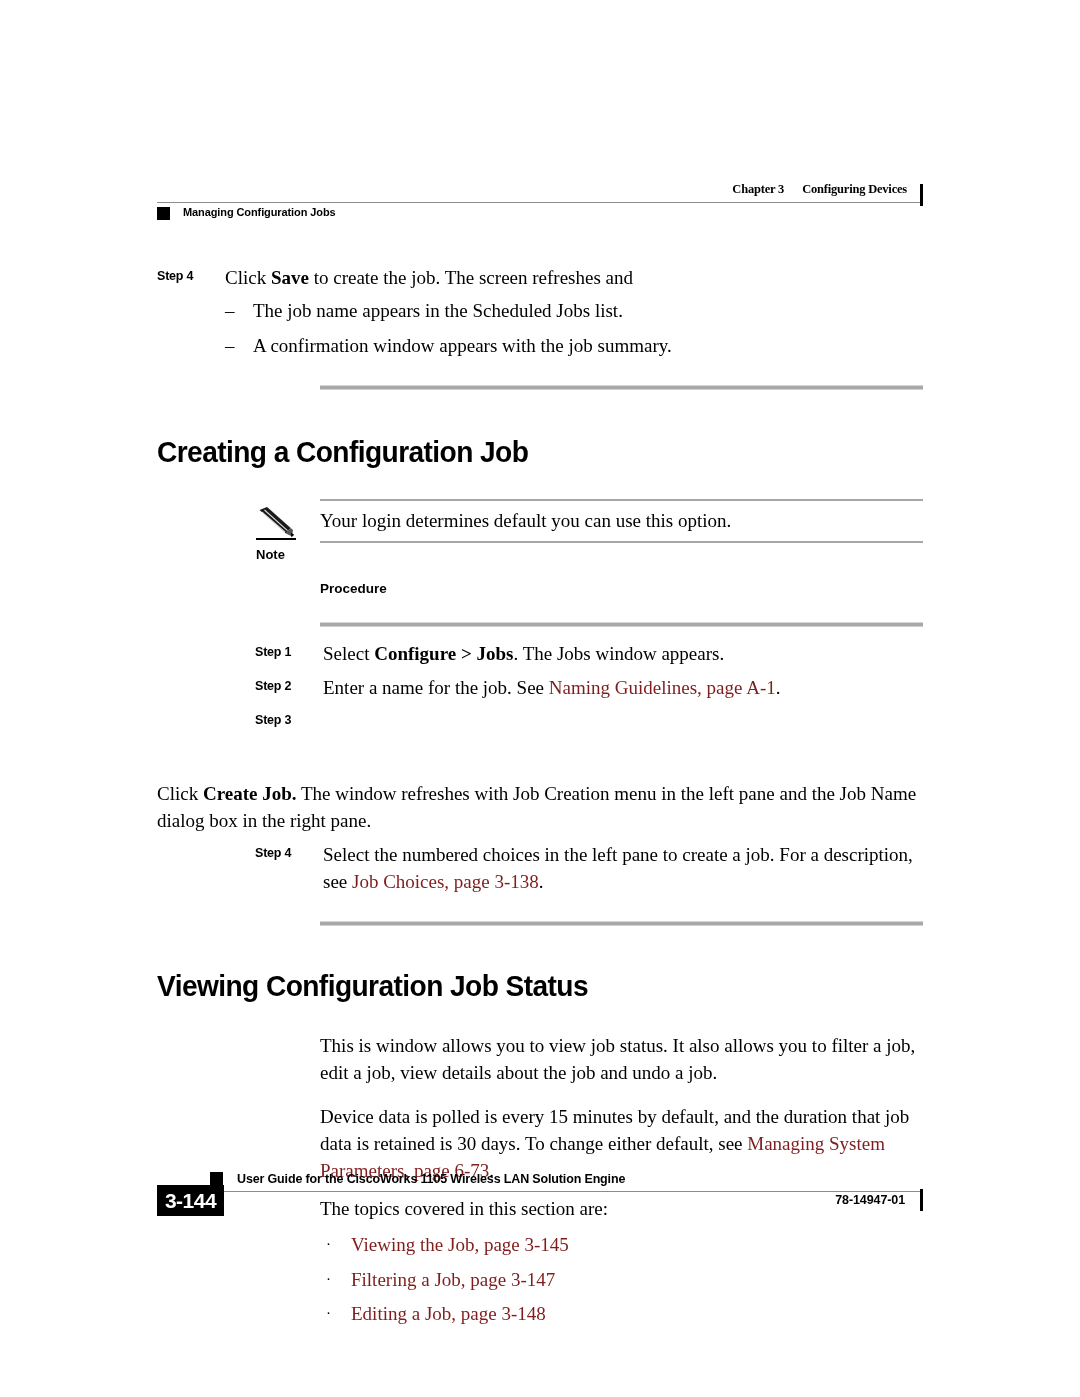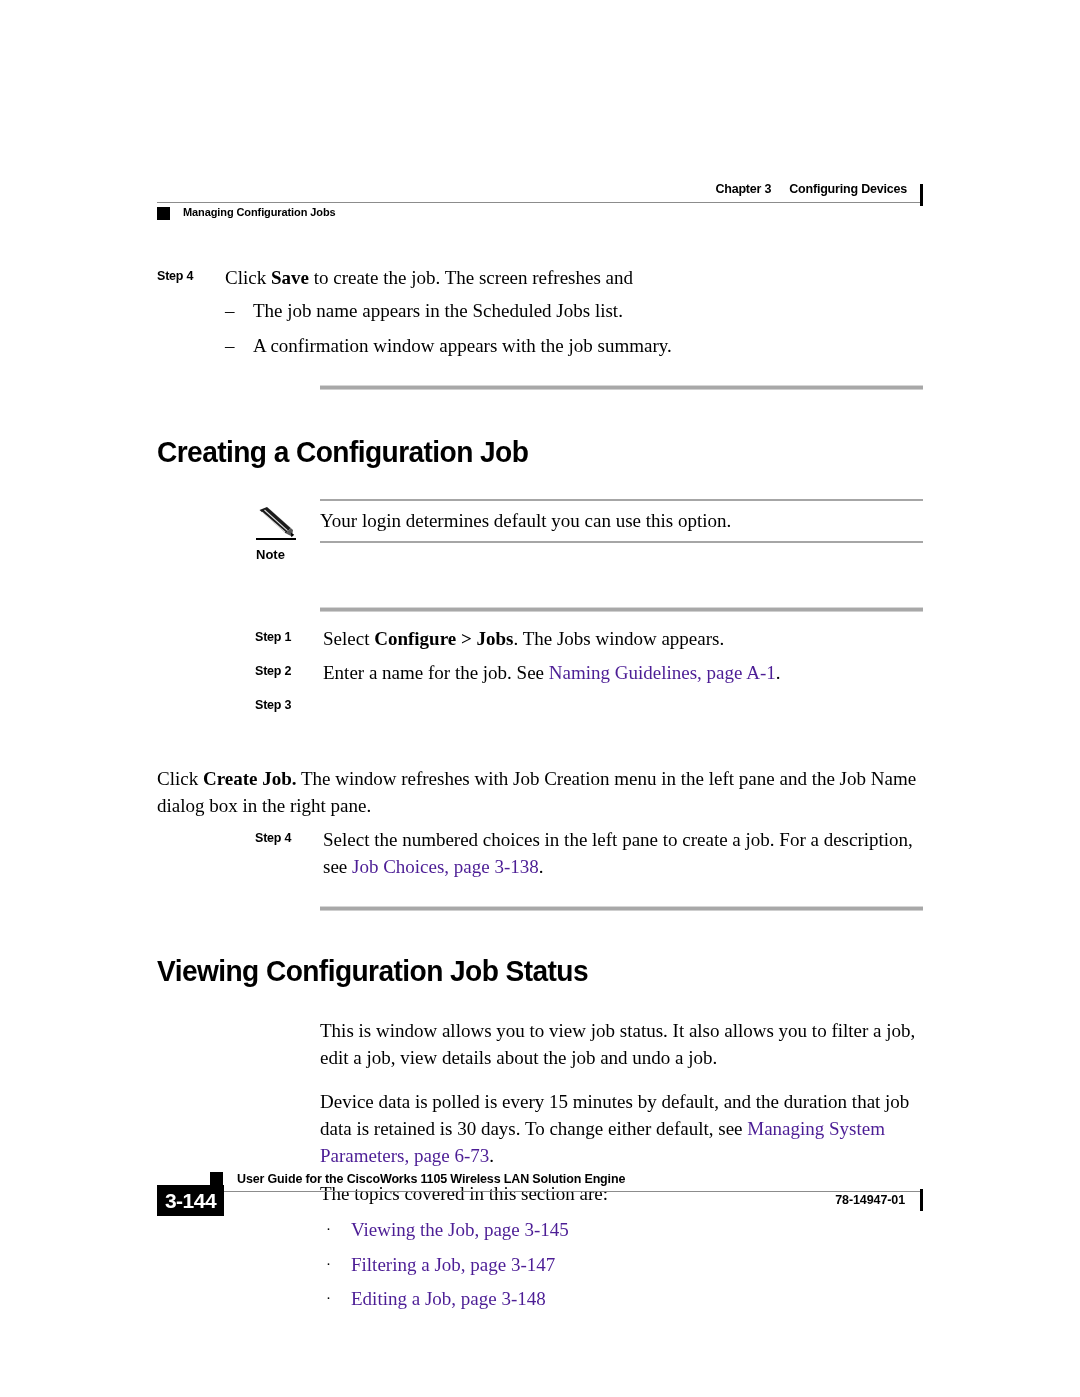--- a/index.html
+++ b/index.html
@@ -28,21 +28,21 @@
     position: absolute;
     left: 157px;
     top: 182px;
     width: 766px;
     height: 46px;
   }
   .header-top {
     position: absolute;
     right: 16px;
     top: 0;
-    font-family: Liberation Sans, sans-serif;
+    font-family: Liberation Serif, serif;
     font-weight: bold;
     font-size: 12.5px;
     letter-spacing: -0.2px;
     white-space: nowrap;
   }
   .header-top .chap {
     margin-right: 18px;
   }
   .header-rule {
     position: absolute;
@@ -216,21 +216,21 @@
   .bullet-list li .bullet {
     width: 31px;
     flex: 0 0 31px;
     text-align: left;
     padding-left: 6px;
     box-sizing: border-box;
     font-size: 15px;
     line-height: 1.6;
   }
   a.xref, .xref {
-    color: #4c1d95;
+    color: #7f1d1d;
     text-decoration: none;
   }
 
   
   .footer {
     position: absolute;
     left: 157px;
     top: 1172px;
     width: 766px;
     height: 56px;
@@ -356,20 +356,21 @@
         <div class="note-label">Note</div>
       </div>
       <div class="note-text-col">
         <div class="rule-thin" style="width:603px;"></div>
         <div class="note-text">Your login determines default you can use this option.</div>
         <div class="rule-thin" style="width:603px;"></div>
       </div>
     </div>
 
     <div style="height:22px"></div>
+    <div class="proc-label">Procedure</div>
 
     <div style="height:26px"></div>
     <div class="rule-thick" style="margin-left:163px;width:603px;"></div>
     <div style="height:14px"></div>
 
     <div class="step-row">
       <div class="step-label" style="margin-left:98px;width:68px;flex:0 0 68px;">Step 1</div>
       <div class="step-body">
         <span>Select </span><b>Configure &gt; Jobs</b><span>. The Jobs window appears.</span>
       </div>

